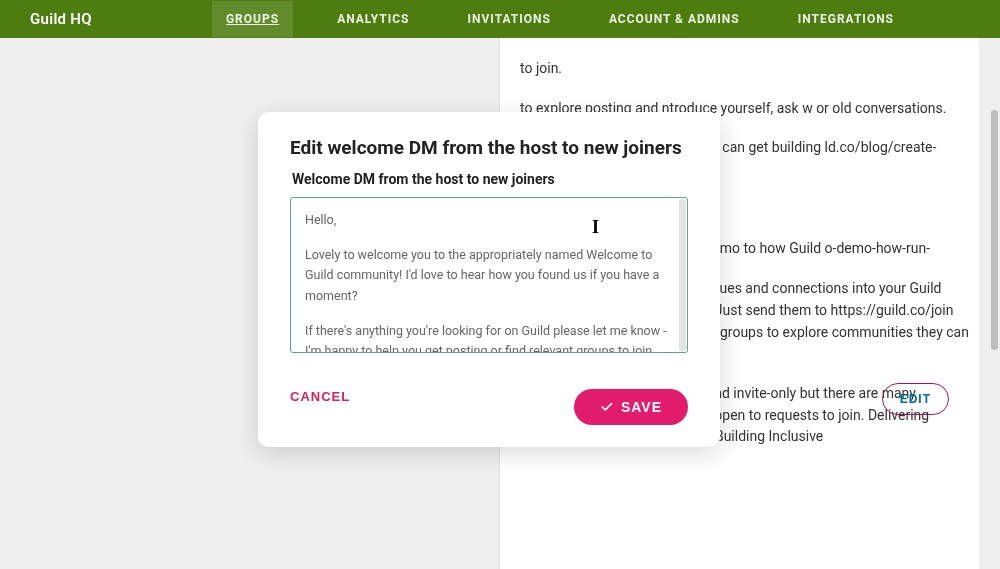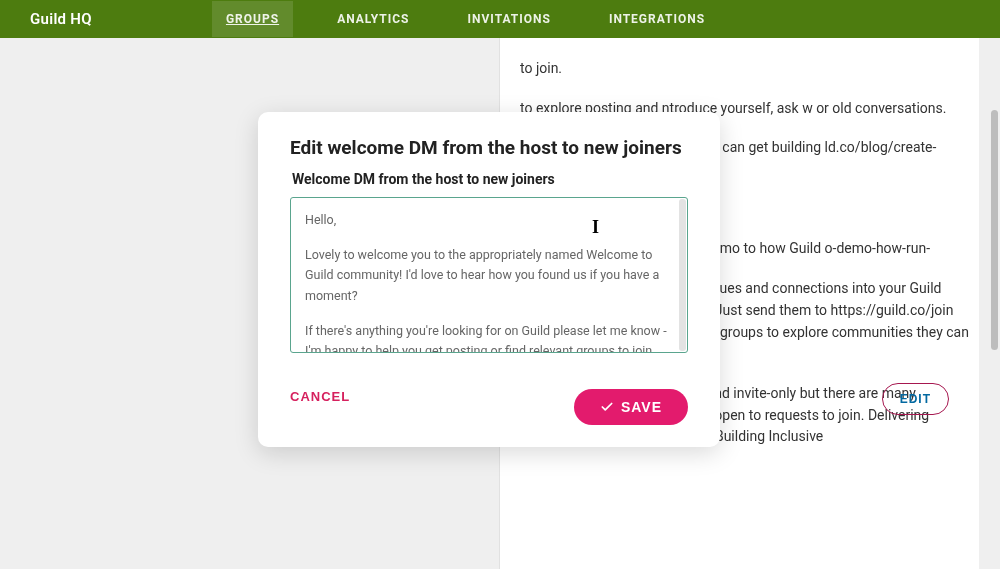--- a/index.html
+++ b/index.html
@@ -168,20 +168,21 @@
   </style>
 </head>
 <body>
 
 <div class="header">
   <div class="brand">Guild HQ</div>
   <div class="nav">
     <div class="nav-item active">GROUPS</div>
     <div class="nav-item">ANALYTICS</div>
     <div class="nav-item">INVITATIONS</div>
+    <div class="nav-item">ACCOUNT &amp; ADMINS</div>
     <div class="nav-item">INTEGRATIONS</div>
   </div>
 </div>
 
 <div class="page">
   <div class="left-spacer"></div>
   <div class="content-col">
     <p>to join.</p>
     <p>to explore posting and ntroduce yourself, ask w or old conversations.</p>
     <p>hat when you post, people d you can get building ld.co/blog/create-perfect-</p>

